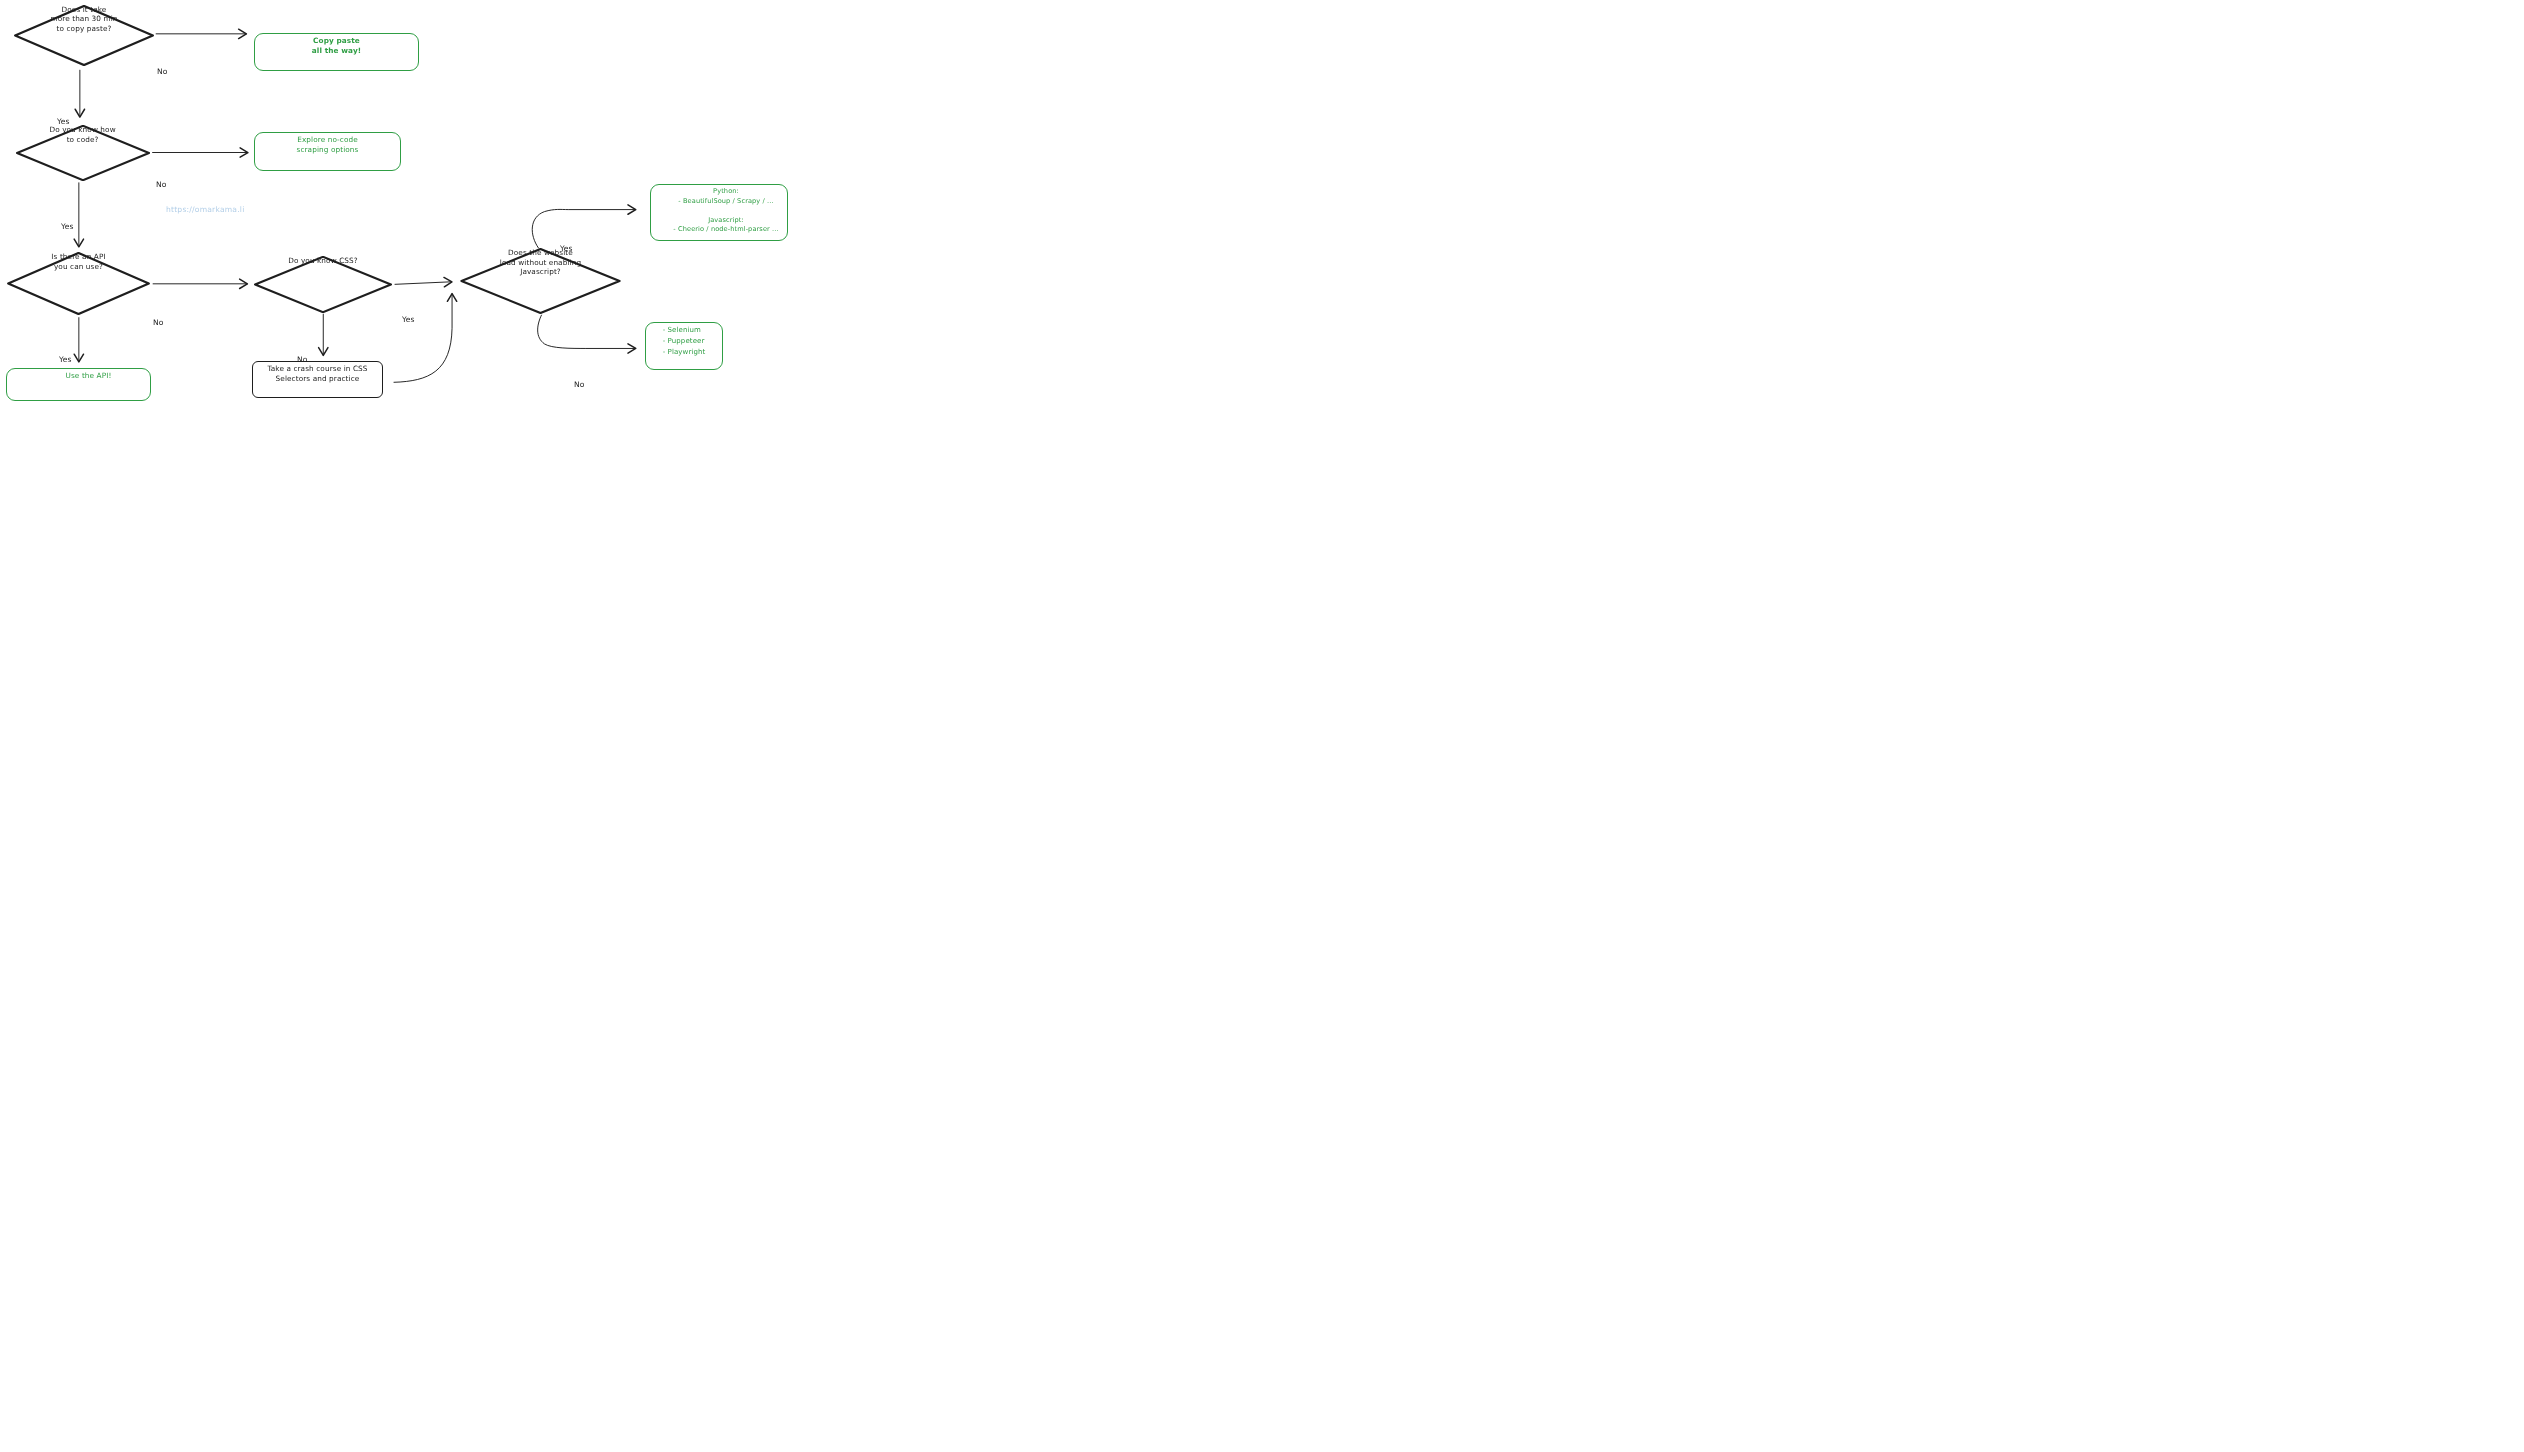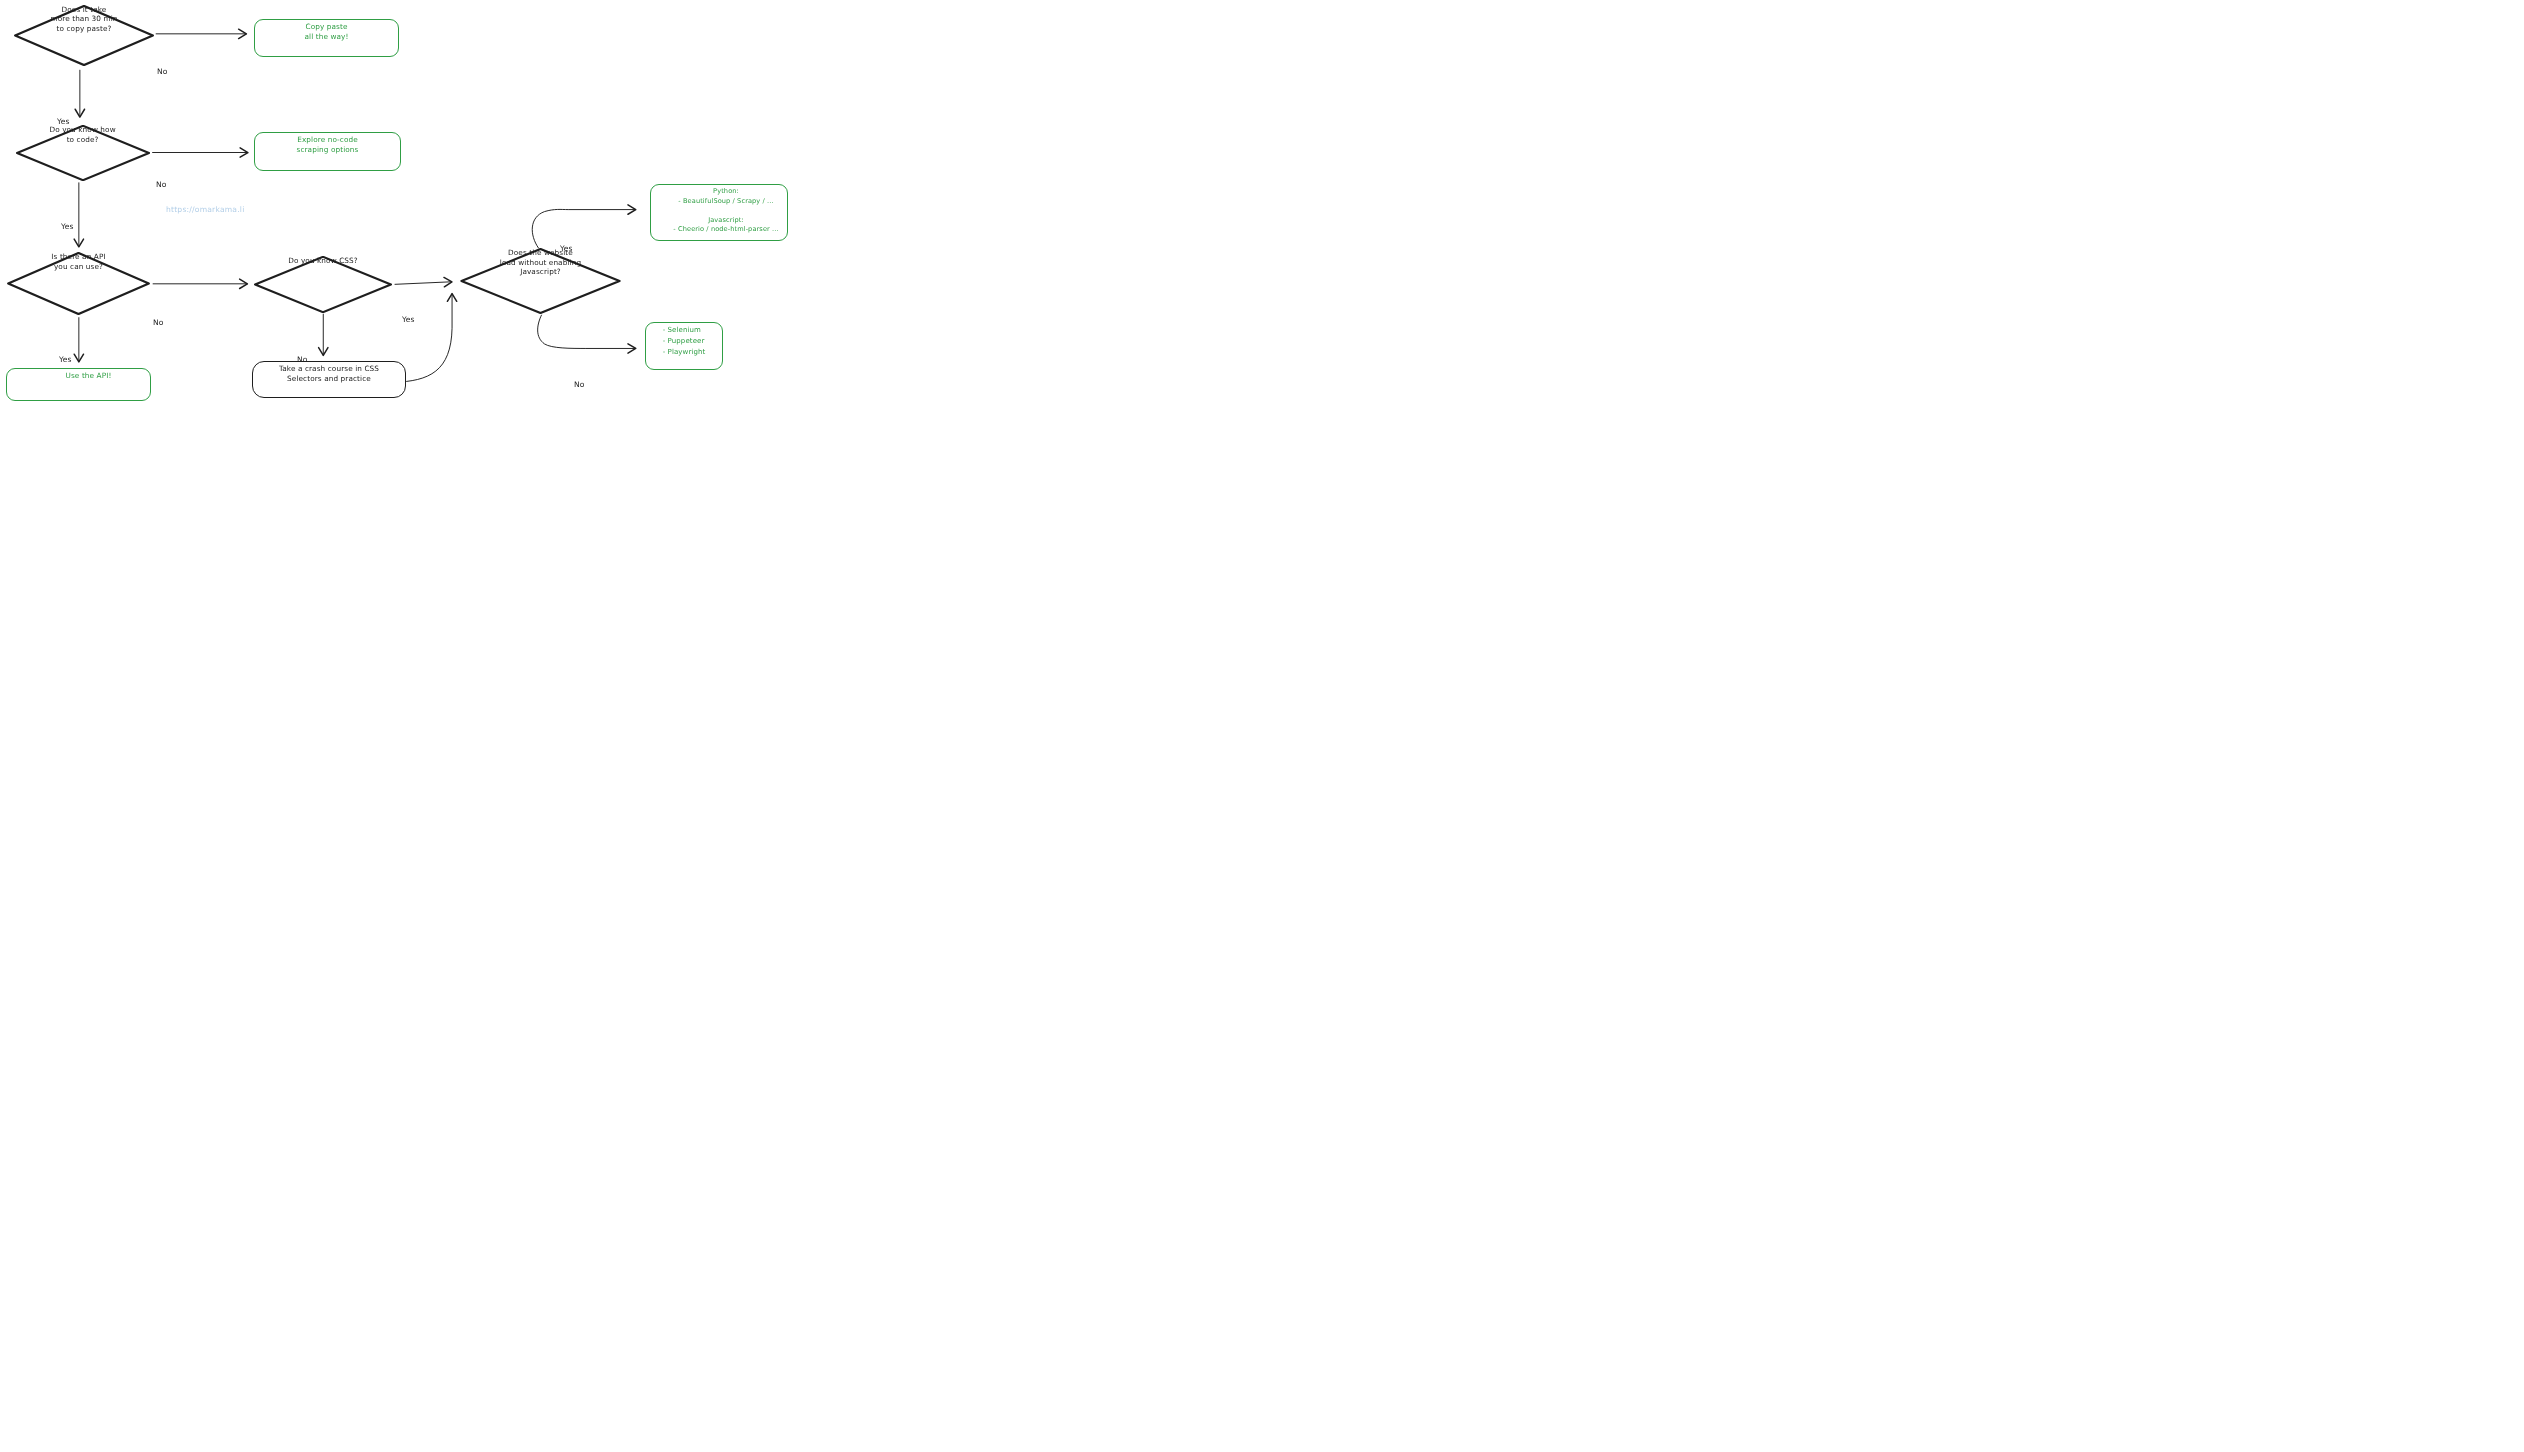--- a/index.html
+++ b/index.html
@@ -108,35 +108,35 @@
 
   <div class="node diamond" style="left:459px;top:248px;width:163px;height:66px;">
     <svg class="shape" viewBox="0 0 100 100" preserveAspectRatio="none">
       <path d="M50,1.5 L98.5,50 L50,98.5 L1.5,50 Z" vector-effect="non-scaling-stroke"></path>
     </svg>
     <div class="node-label">Does the website
 load without enabling
 Javascript?</div>
   </div>
 
-  <div class="node rounded green" style="left:254px;top:19px;width:145px;height:38px;">
+  <div class="node rounded green" style="left:254px;top:33px;width:165px;height:38px;font-weight:bold;">
     <div class="node-label">Copy paste
 all the way!</div>
   </div>
 
   <div class="node rounded green" style="left:254px;top:132px;width:147px;height:39px;">
     <div class="node-label">Explore no-code
 scraping options</div>
   </div>
 
   <div class="node rounded green" style="left:6px;top:368px;width:145px;height:33px;padding-left:20px;">
     <div class="node-label">Use the API!</div>
   </div>
 
-  <div class="node rounded" style="left:252px;top:361px;width:154px;height:37px;border-radius:12px;">
+  <div class="node rounded" style="left:252px;top:361px;width:131px;height:37px;border-radius:6px;">
     <div class="node-label">Take a crash course in CSS
 Selectors and practice</div>
   </div>
 
   <div class="node rounded green libraries" style="left:650px;top:184px;width:138px;height:57px;">
     <div class="node-label">Python:
 - BeautifulSoup / Scrapy / ...
 
 Javascript:
 - Cheerio / node-html-parser ...</div>

